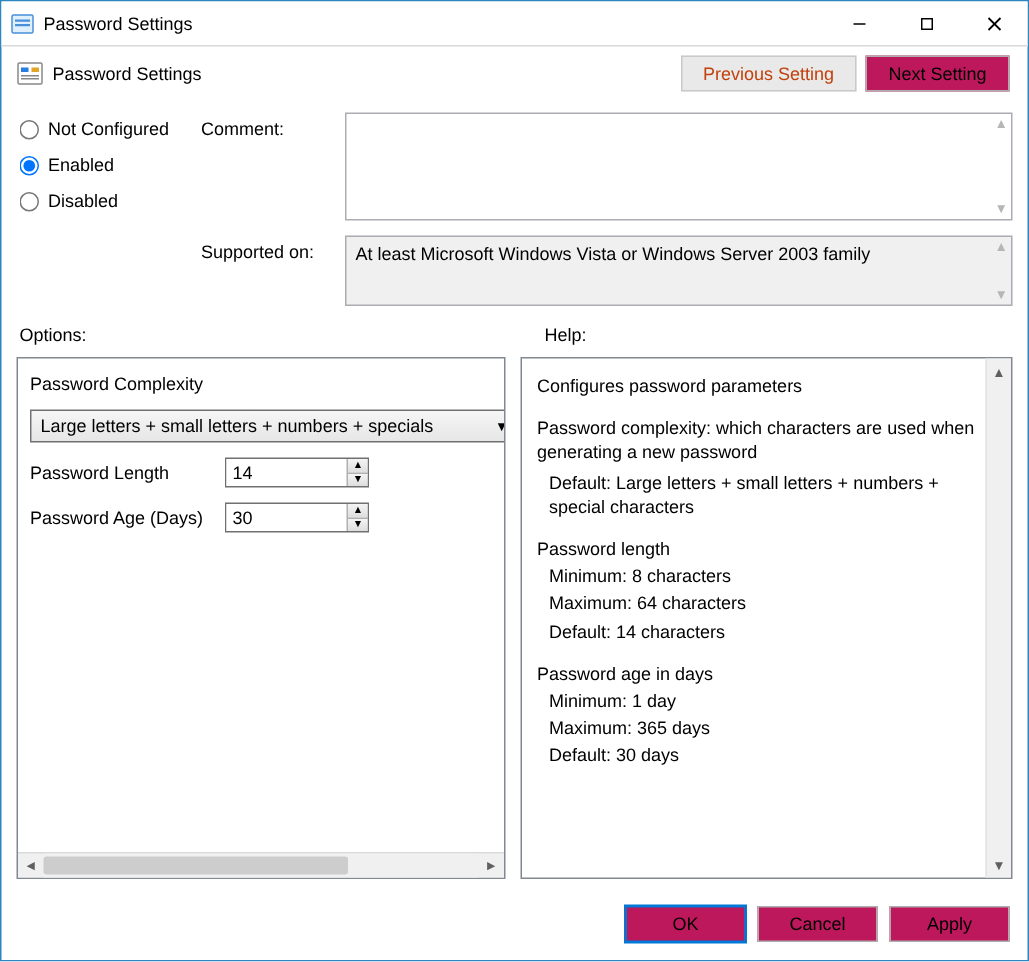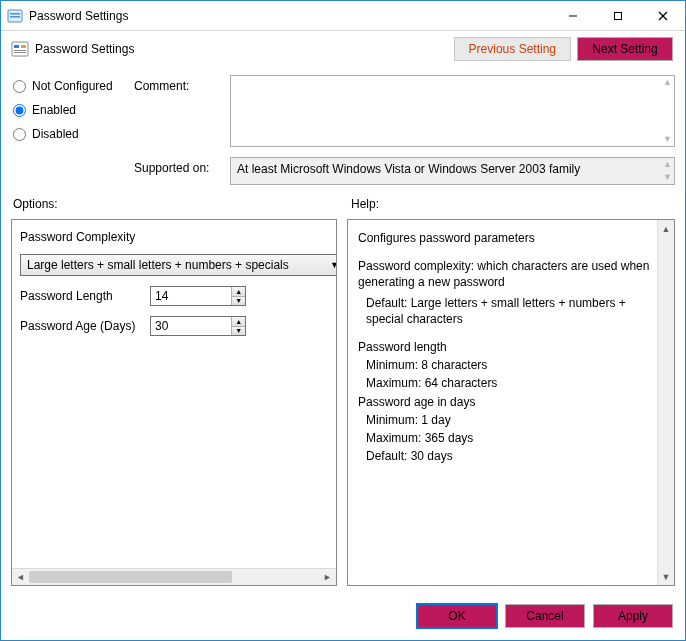--- a/index.html
+++ b/index.html
@@ -106,38 +106,38 @@
     grid-column:3; grid-row:1;
     height: 72px;
     border: 1px solid #abadb3;
     background:#fff;
     padding:4px;
     position: relative;
   }
   .supported-lbl { grid-column:2; grid-row:2;}
   .supported-box {
     grid-column:3; grid-row:2;
-    height: 28px;
+    height: 47px;
     border: 1px solid #abadb3;
     background:#f0f0f0;
     padding:4px 6px;
     font-size:12px;
     position:relative;
   }
   .scroll-arrows {
     position:absolute; right:2px; top:2px; bottom:2px;
     display:flex; flex-direction:column; justify-content:space-between;
     color:#b6b6b6; font-size:9px; line-height:1;
   }
 
   
   .sections-labels {
     display:flex;
     padding:2px 10px 2px 12px;
-    gap:12px;
+    gap:24px;
   }
   .sections-labels .col-left { width: 326px;}
   .sections-labels .col-right { flex:1; }
 
   
   .mainbody {
     display:flex;
     gap:10px;
     padding:6px 10px 10px 10px;
     flex:1;
@@ -369,20 +369,21 @@
     </div>
 
     <div class="panel help-panel">
       <div class="help-inner">
         <p>Configures password parameters</p>
         <p style="margin-bottom:4px">Password complexity: which characters are used when generating a new password</p>
         <p class="indent" style="margin-bottom:12px">Default: Large letters + small letters + numbers + special characters</p>
         <p style="margin-bottom:2px">Password length</p>
         <p class="indent">Minimum: 8 characters</p>
         <p class="indent">Maximum: 64 characters</p>
+        <p class="indent" style="margin-bottom:12px">Default: 14 characters</p>
         <p style="margin-bottom:2px">Password age in days</p>
         <p class="indent">Minimum: 1 day</p>
         <p class="indent">Maximum: 365 days</p>
         <p class="indent">Default: 30 days</p>
       </div>
       <div class="vscroll">
         <div class="varrow">▲</div>
         <div class="vtrack"></div>
         <div class="varrow">▼</div>
       </div>

